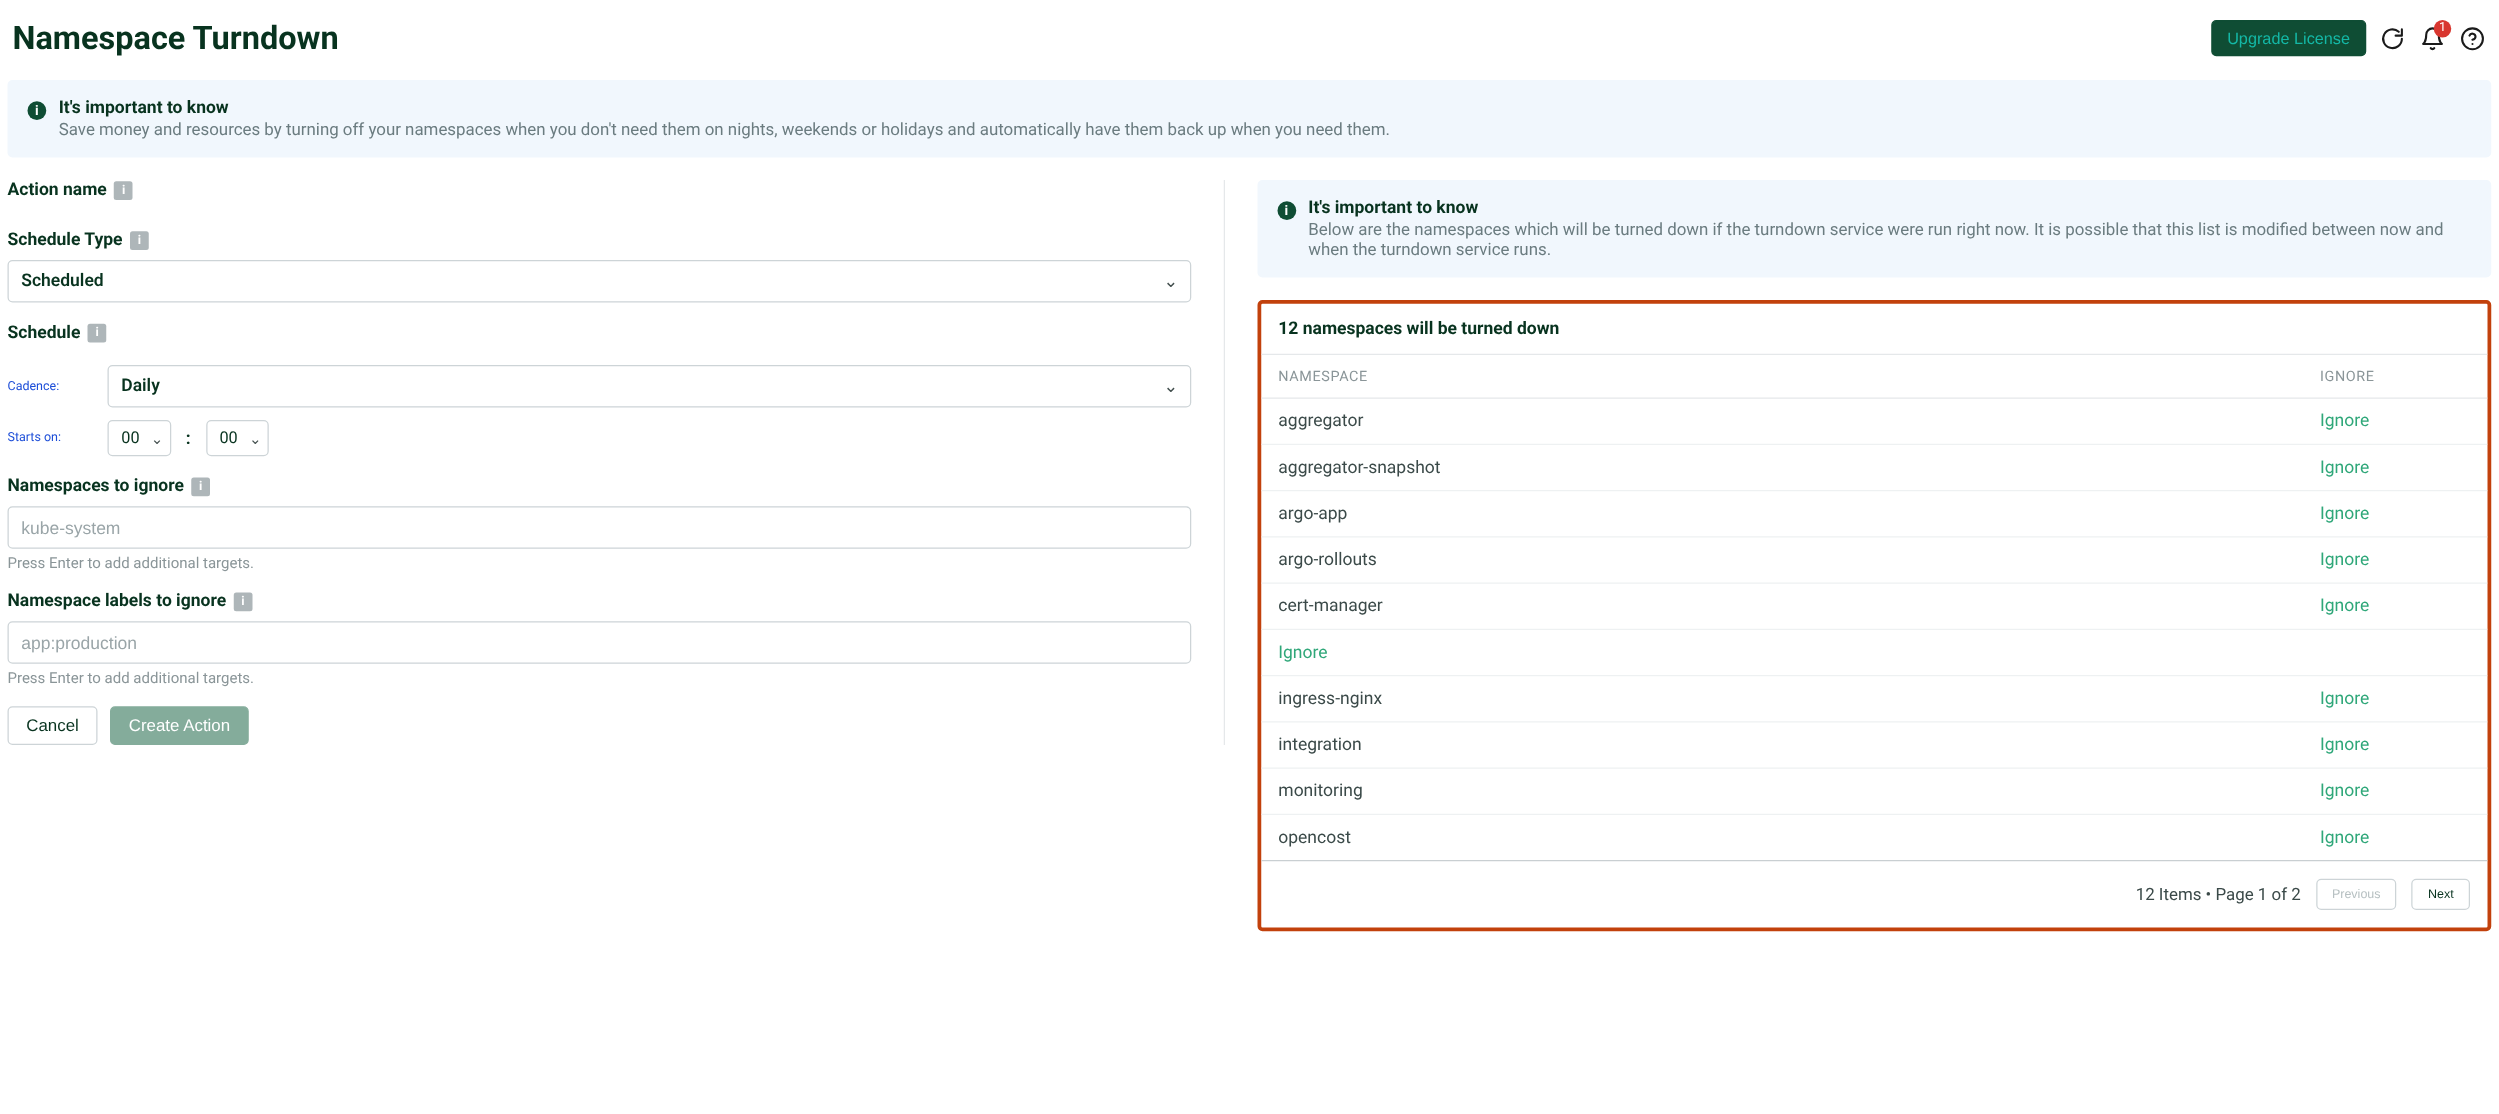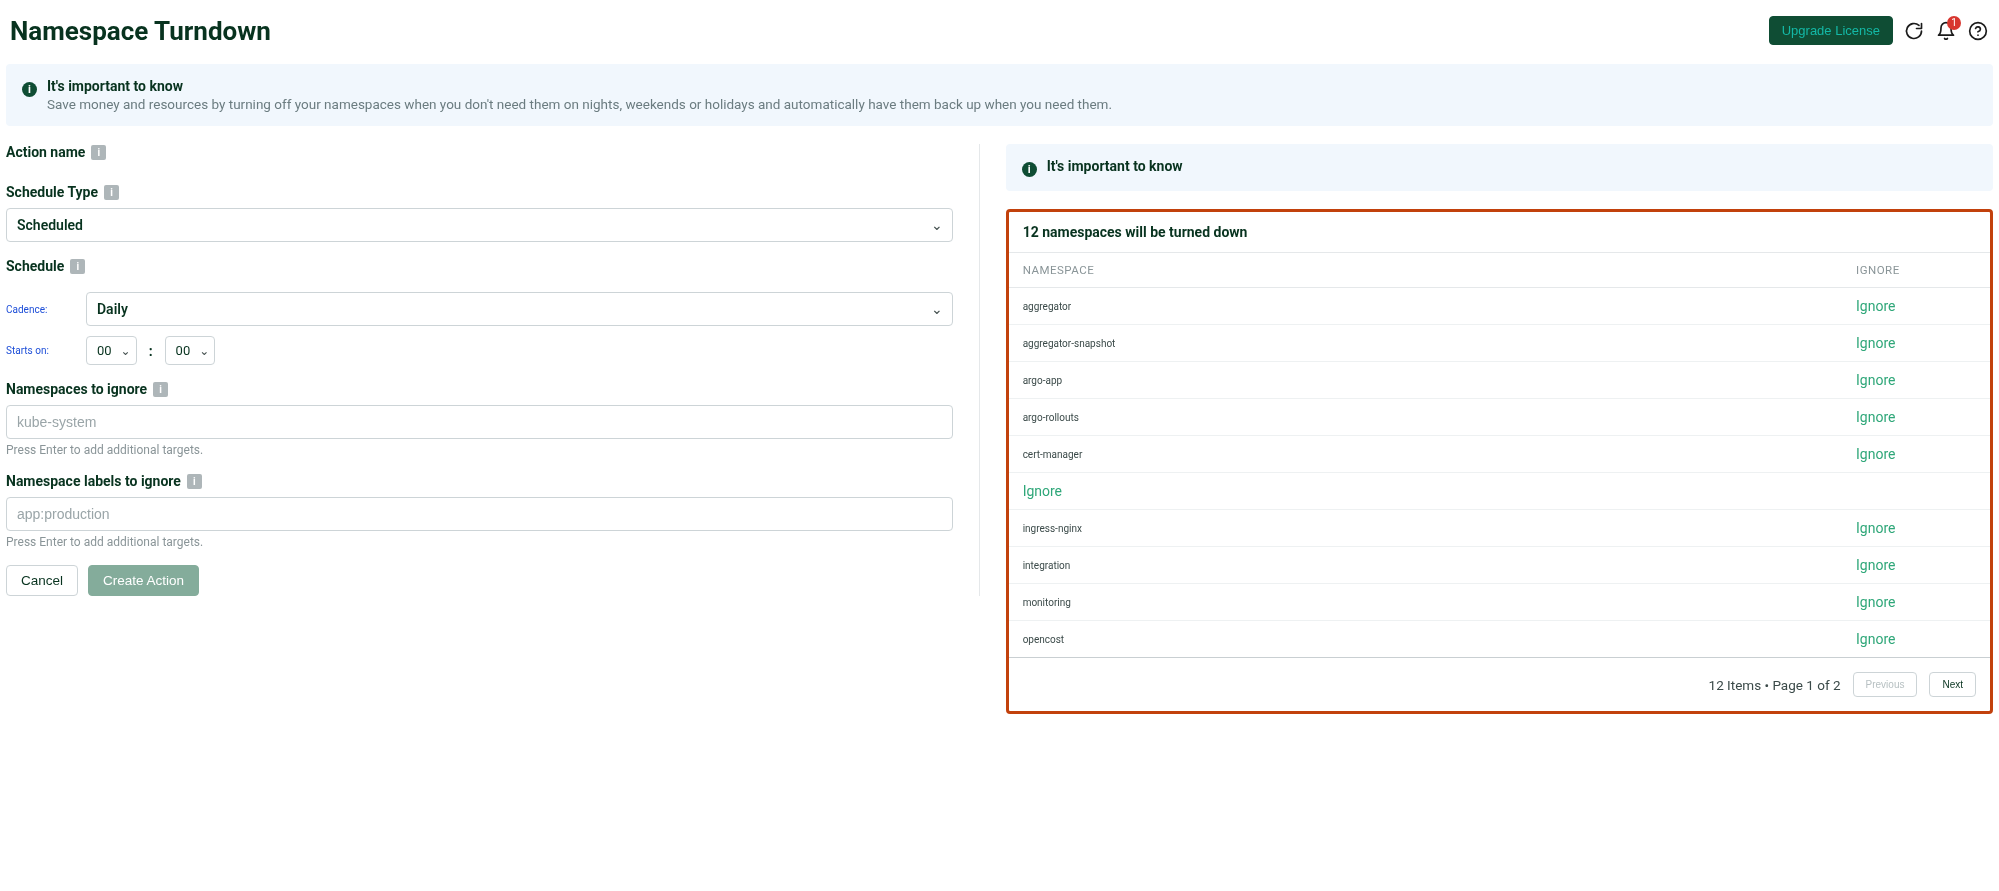--- a/index.html
+++ b/index.html
@@ -229,21 +229,21 @@
   }
   .table-row {
     display: grid;
     grid-template-columns: 1fr 120px;
     padding: 10px 14px;
     border-bottom: 1px solid #eef1f2;
     align-items: center;
   }
   .table-row .ns-cell {
     color: #3b4a49;
-    font-size: 10px;
+    font-size: 14px;
   }
   .ignore-link {
     color: #2fa779;
     font-size: 14px;
     cursor: pointer;
   }
   .panel-footer {
     display: flex;
     justify-content: flex-end;
     align-items: center;
@@ -382,20 +382,21 @@
       </div>
 
     </div>
 
     <div class="col-right">
 
       <div class="banner" style="margin-top:0;">
         <div class="info-icon"><span class="info-circle">i</span></div>
         <div>
           <div class="banner-title">It's important to know</div>
+          <div class="banner-desc">Below are the namespaces which will be turned down if the turndown service were run right now. It is possible that this list is modified between now and when the turndown service runs.</div>
         </div>
       </div>
 
       <div class="panel">
         <div class="panel-header">12 namespaces will be turned down</div>
         <div class="table-head">
           <div>NAMESPACE</div>
           <div>IGNORE</div>
         </div>
         <div id="ns-rows">

